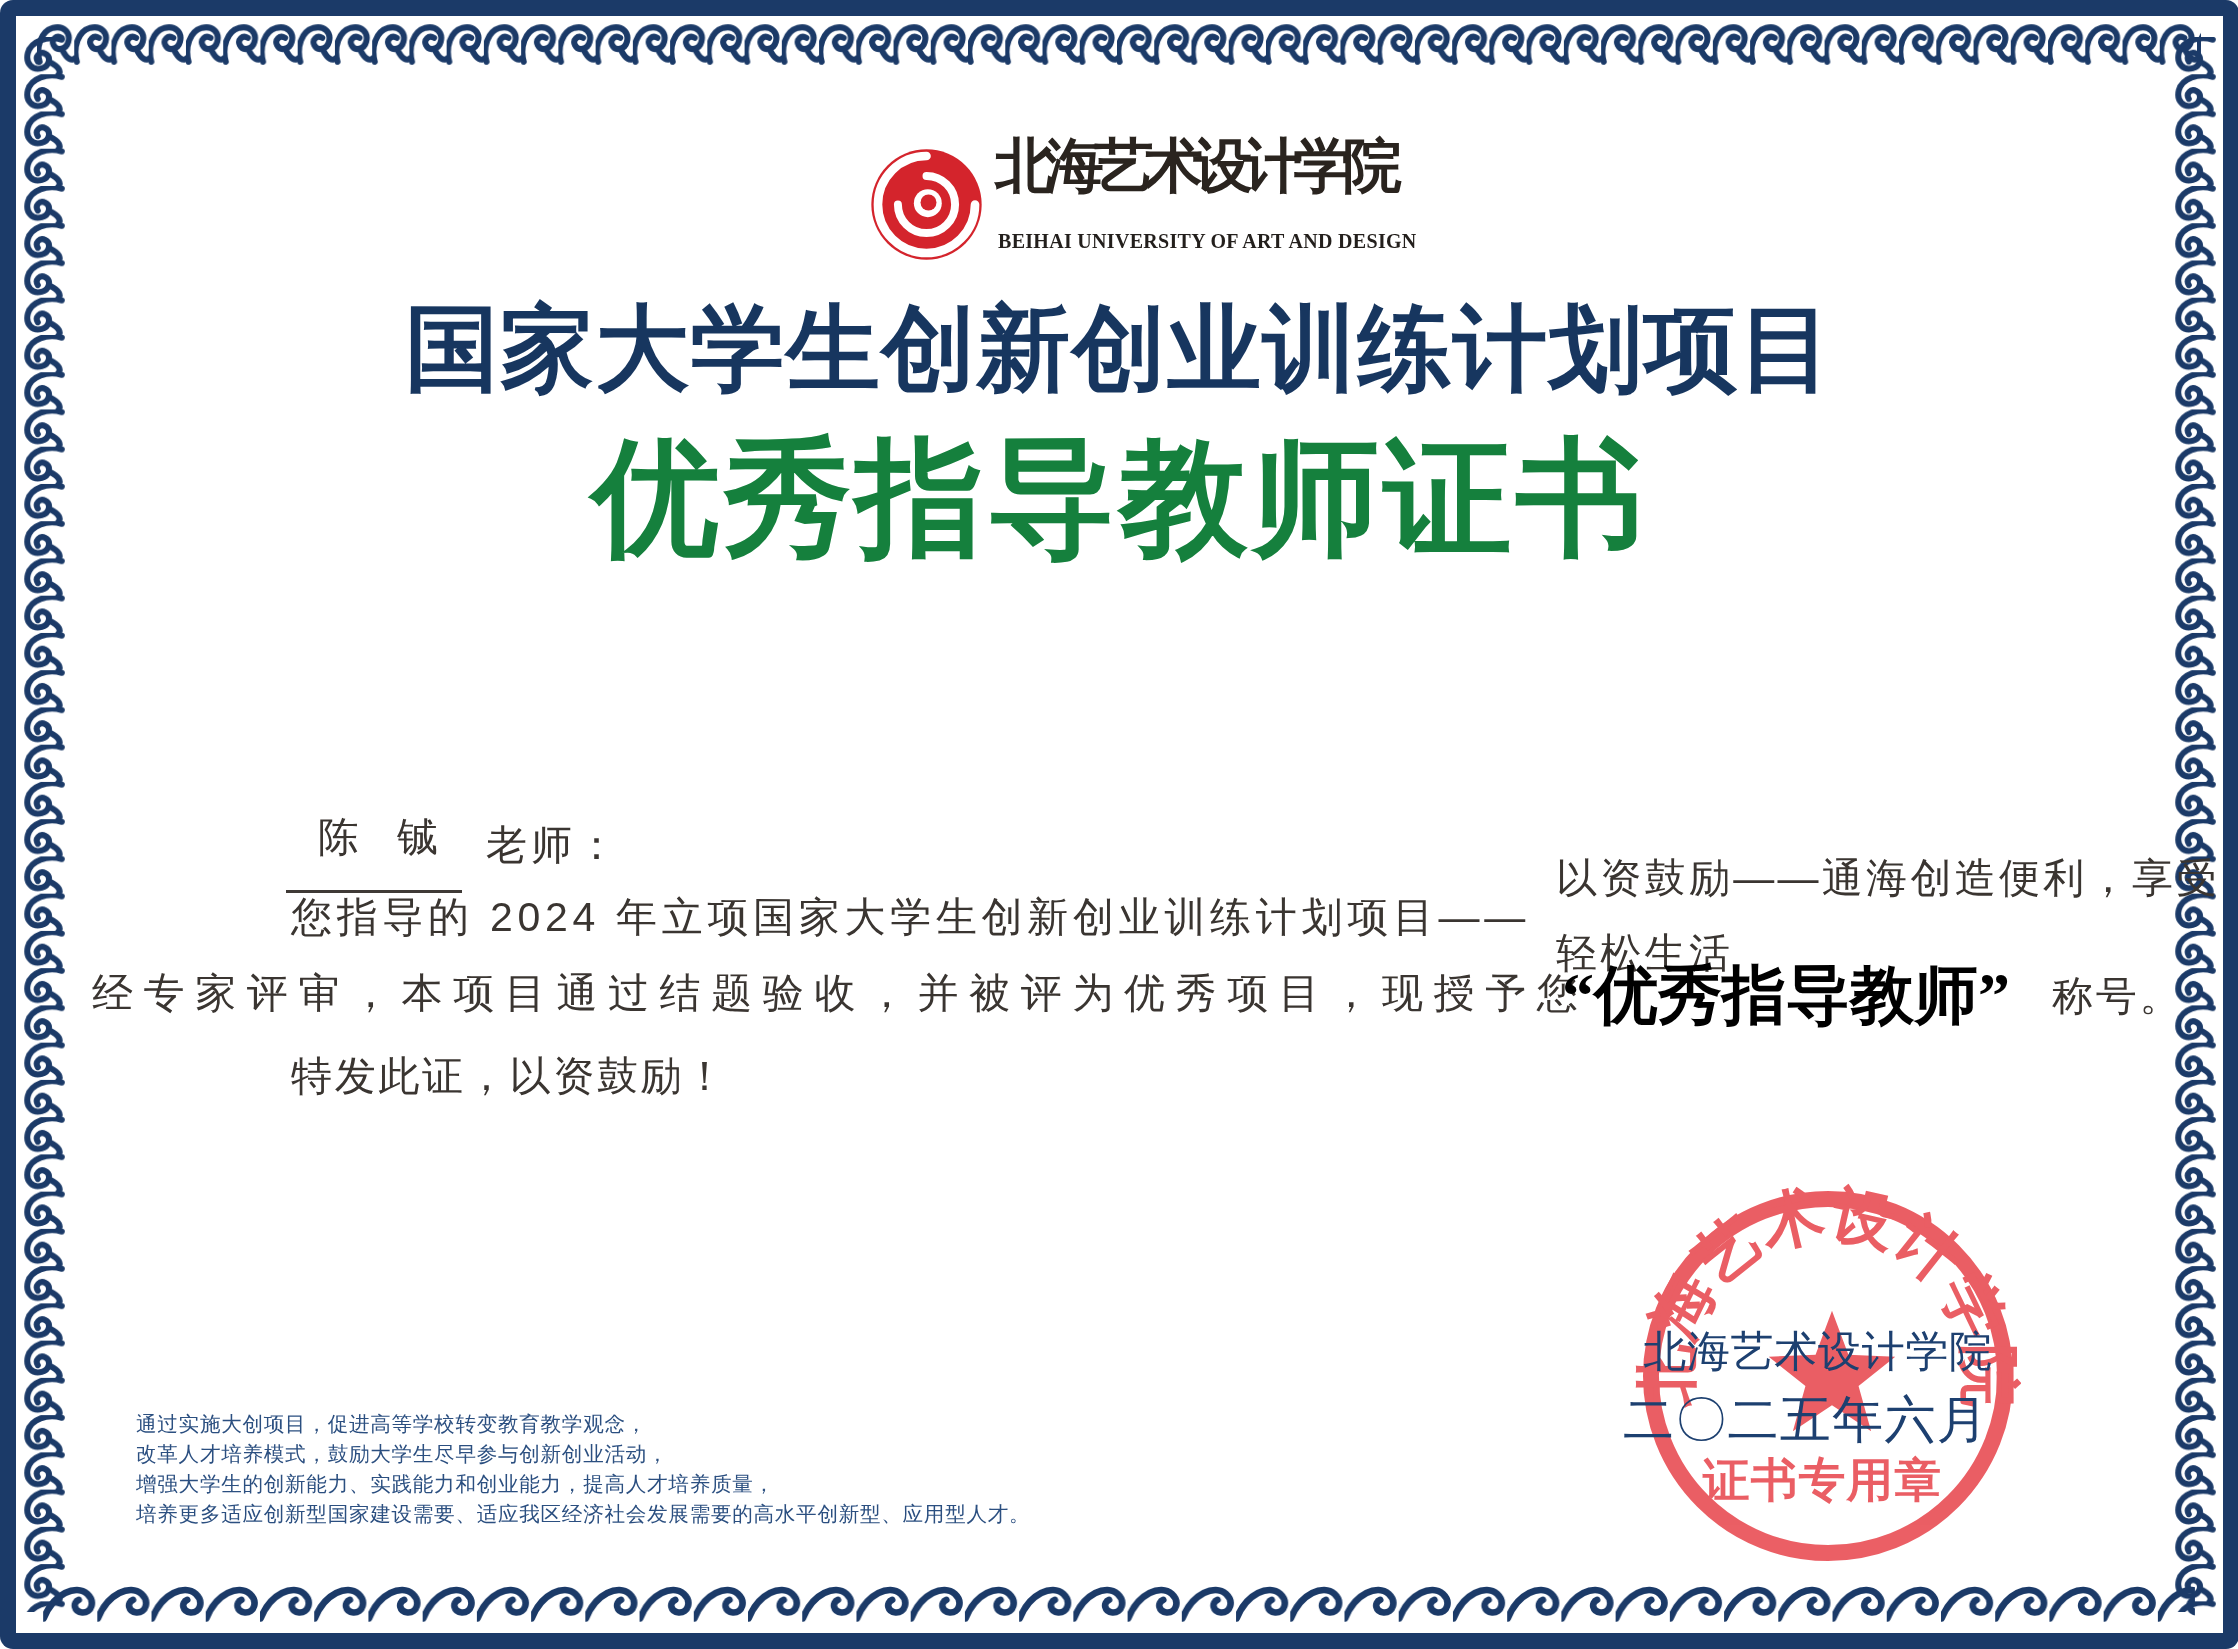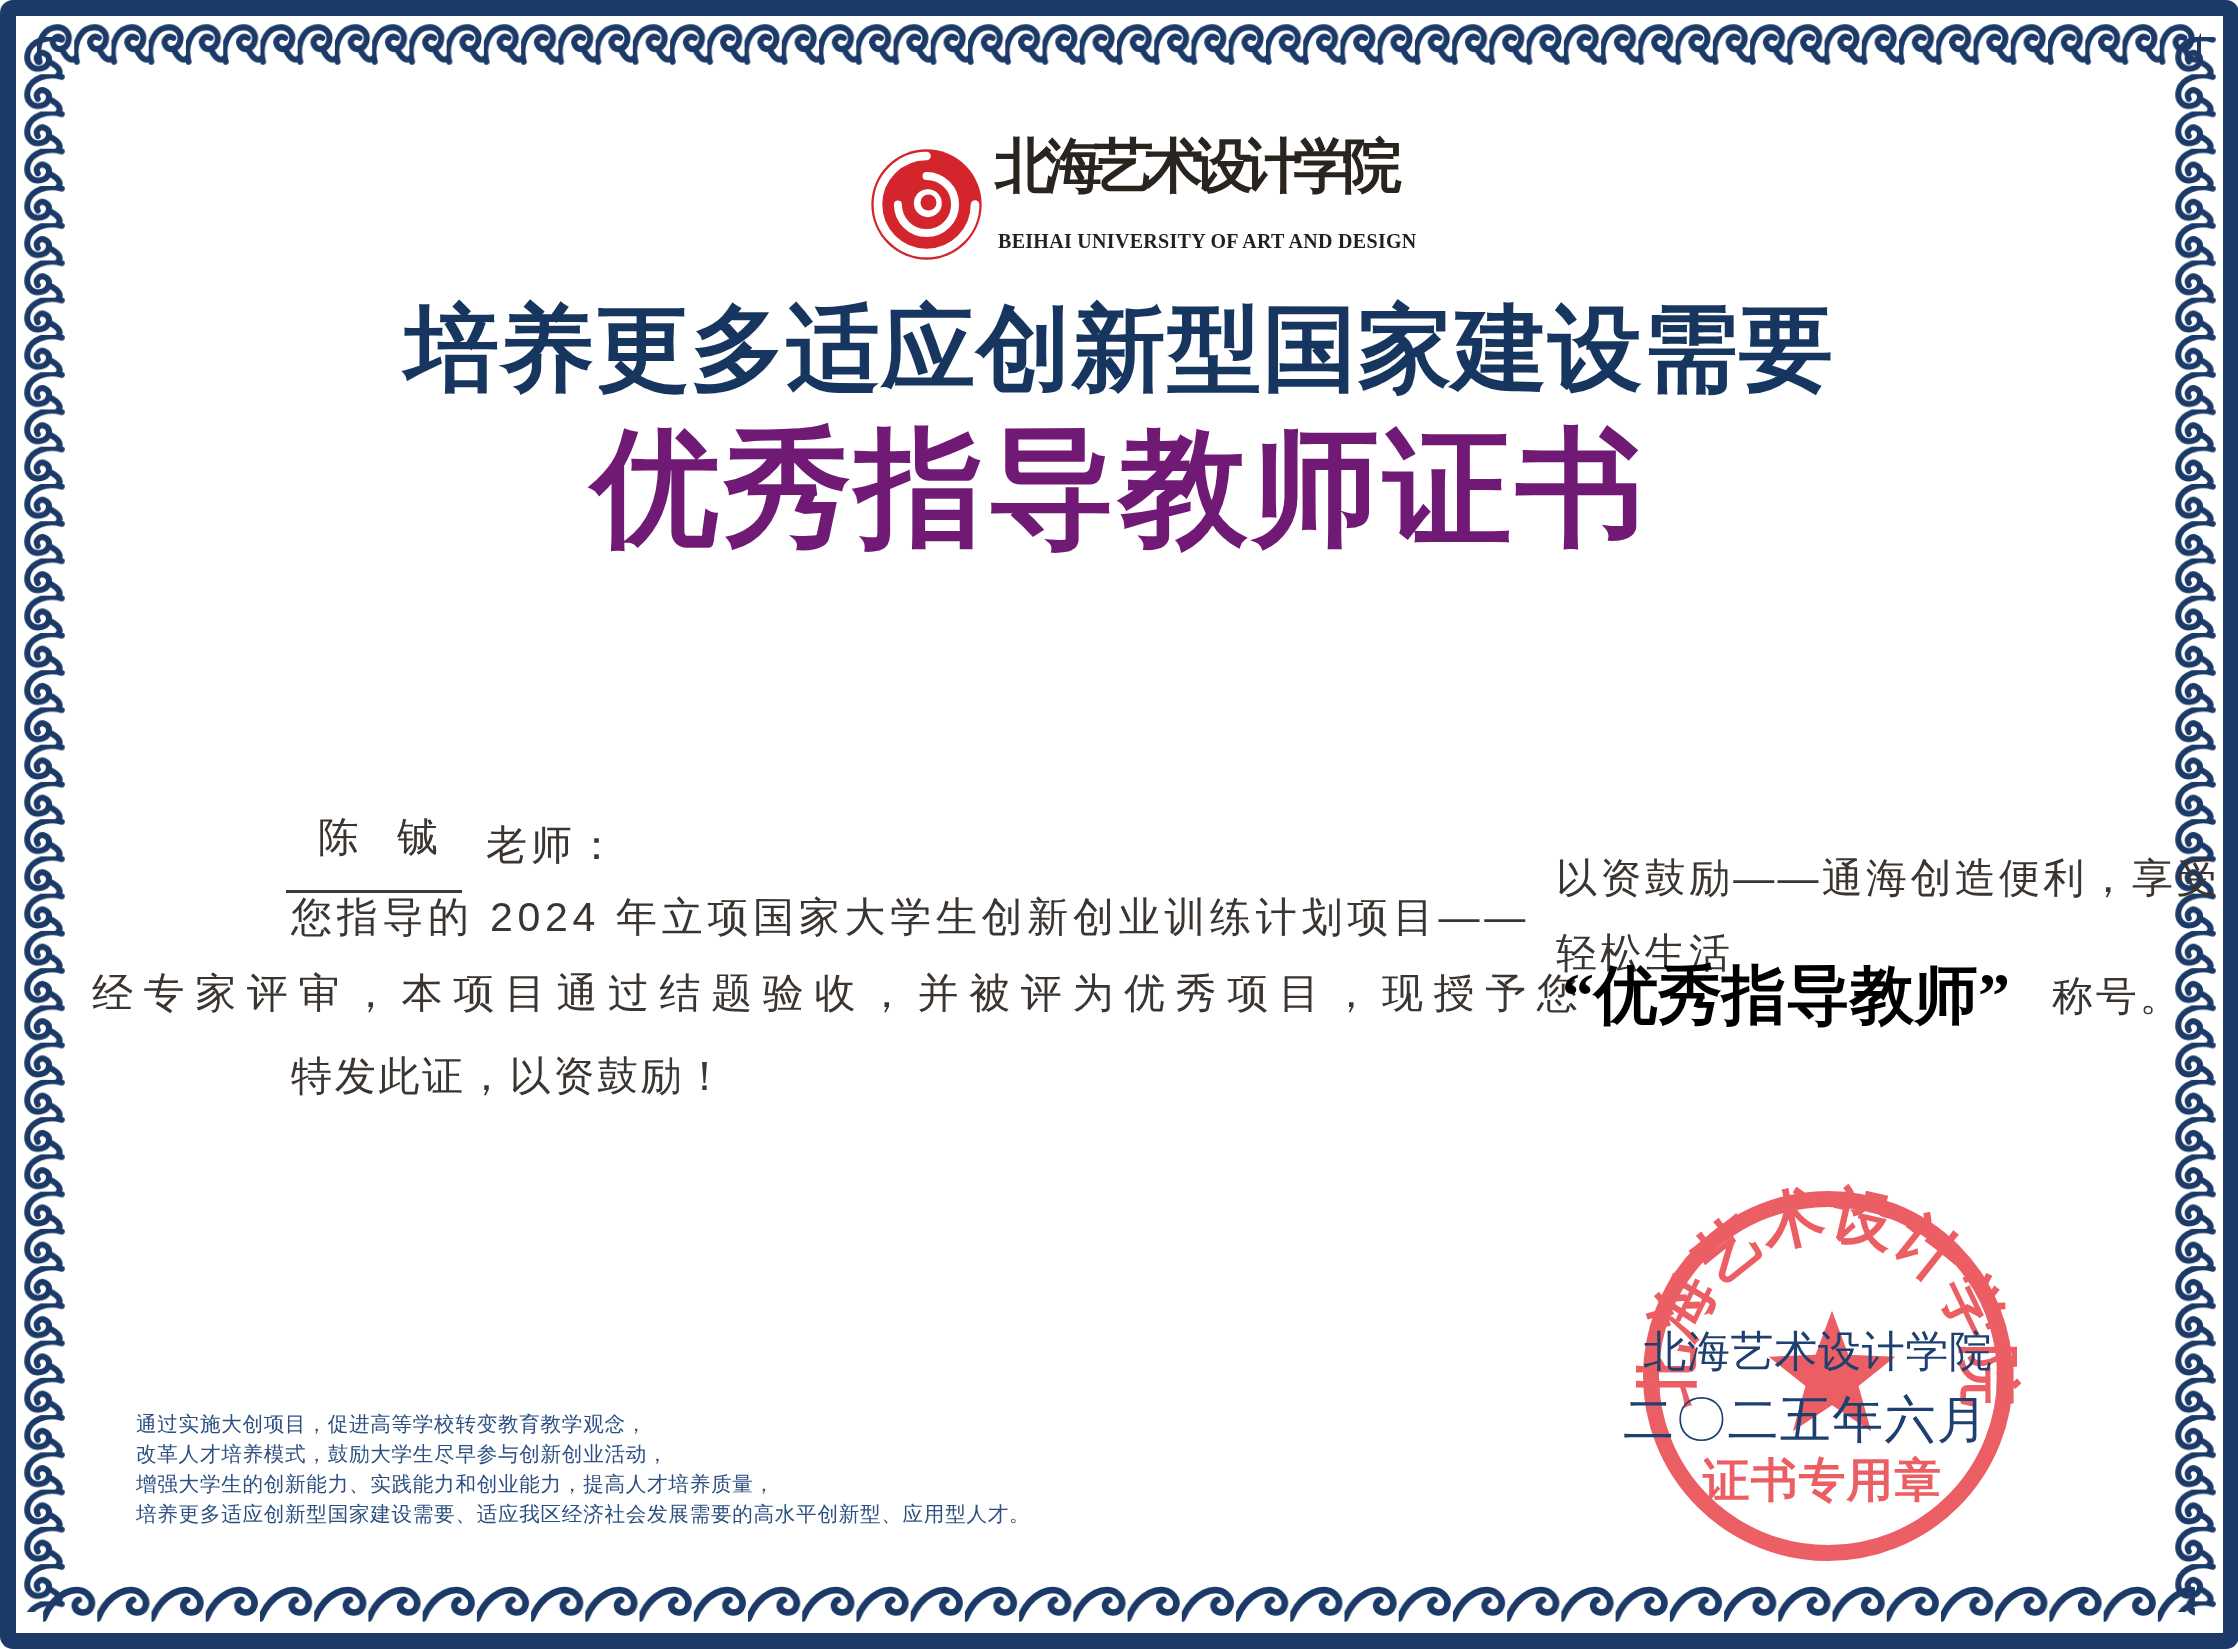--- a/index.html
+++ b/index.html
@@ -12,22 +12,22 @@
   #logo{position:absolute;left:870px;top:148px;}
   #schoolCn{position:absolute;left:995px;top:137px;font-family:"Liberation Serif",serif;
             font-weight:900;font-size:59px;letter-spacing:-9.3px;color:#2a241f;line-height:1;}
   #schoolEn{position:absolute;left:998px;top:231px;font-size:20px;font-weight:600;
             letter-spacing:0.3px;color:#231f1c;line-height:1;font-family:Liberation Serif, serif;}
   
   #title1{position:absolute;left:0;right:0;top:298px;text-align:center;
           font-family:"Liberation Serif",serif;font-weight:bold;font-size:94px;
           letter-spacing:1.3px;color:#17365f;line-height:1.1;}
   #title2{position:absolute;left:0;right:0;top:428px;text-align:center;
-          font-family:Liberation Mono, monospace;font-weight:bold;font-size:128px;
-          letter-spacing:4px;color:#701a75;line-height:1.1;}
+          font-family:Liberation Sans, sans-serif;font-weight:bold;font-size:128px;
+          letter-spacing:4px;color:#15803d;line-height:1.1;}
   
   .body-text{position:absolute;color:#3a3531;line-height:1;white-space:nowrap;}
   #recipientName{left:318px;top:817px;font-size:41px;word-spacing:18.6px;letter-spacing:4px;}
   #recipientTitle{left:486px;top:825px;font-size:41px;letter-spacing:4px;}
   #nameUnderline{position:absolute;left:286px;top:890px;width:176px;height:3.3px;background:#3f3a36;}
   #p1{left:291px;top:897px;font-size:41px;letter-spacing:4.7px;}
   #proj1{left:1556px;top:858px;font-size:41px;letter-spacing:3.3px;}
   #proj2{left:1556px;top:933px;font-size:41px;letter-spacing:3.3px;}
   #p2{left:92px;top:973px;font-size:41px;letter-spacing:10.6px;}
   #award{left:1562px;top:964px;font-family:"Liberation Serif",serif;font-weight:bold;
@@ -82,21 +82,21 @@
   <svg id="logo" width="113" height="113" viewBox="0 0 170 170">
     <circle cx="85" cy="85" r="83" fill="#d4242c"></circle>
     <path d="M85,12 A73,73 0 1 0 158,85" fill="none" stroke="#ffffff" stroke-width="13" stroke-linecap="round"></path>
     <path d="M85,42 A43,43 0 1 1 42,85" fill="none" stroke="#ffffff" stroke-width="12" stroke-linecap="round"></path>
     <circle cx="87" cy="83" r="21" fill="#ffffff"></circle>
     <circle cx="88" cy="82" r="12" fill="#d4242c"></circle>
   </svg>
   <div id="schoolCn">北海艺术设计学院</div>
   <div id="schoolEn">BEIHAI UNIVERSITY OF ART AND DESIGN</div>
 
-  <div id="title1">培养更多适应创新型国家建设需要</div>
+  <div id="title1">国家大学生创新创业训练计划项目</div>
   <div id="title2">优秀指导教师证书</div>
 
   <div class="body-text" id="recipientName">陈 铖</div>
   <div class="body-text" id="recipientTitle">老师：</div>
   <div id="nameUnderline"></div>
   <div class="body-text" id="p1">您指导的 2024 年立项国家大学生创新创业训练计划项目——</div>
   <div class="body-text" id="proj1">以资鼓励——通海创造便利，享受</div>
   <div class="body-text" id="proj2">轻松生活</div>
   <div class="body-text" id="p2">经专家评审，本项目通过结题验收，并被评为优秀项目，现授予您</div>
   <div class="body-text" id="award">“优秀指导教师”</div>

